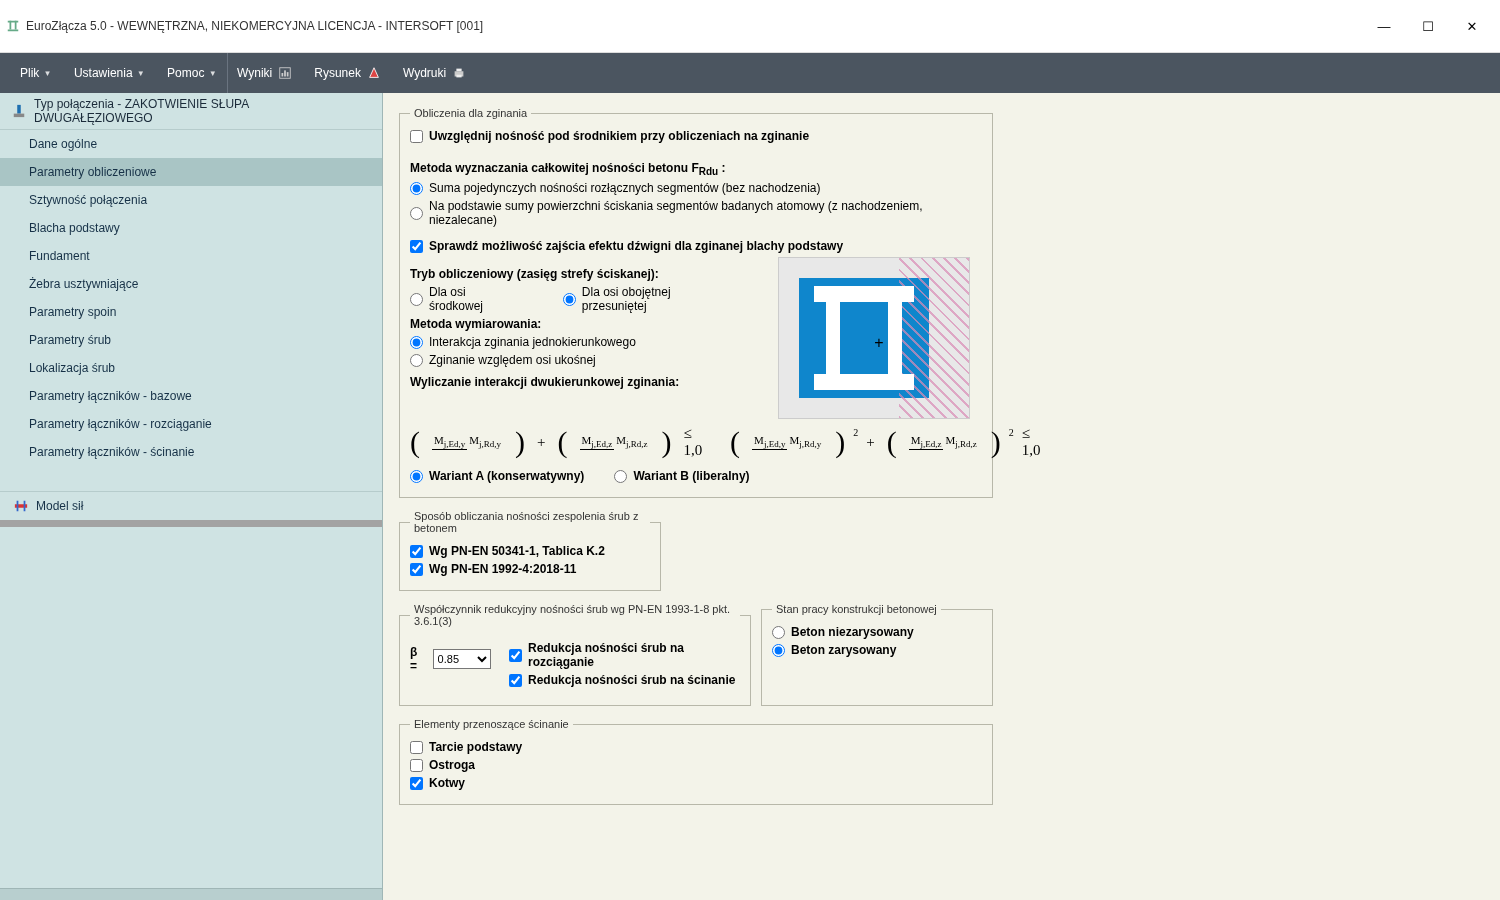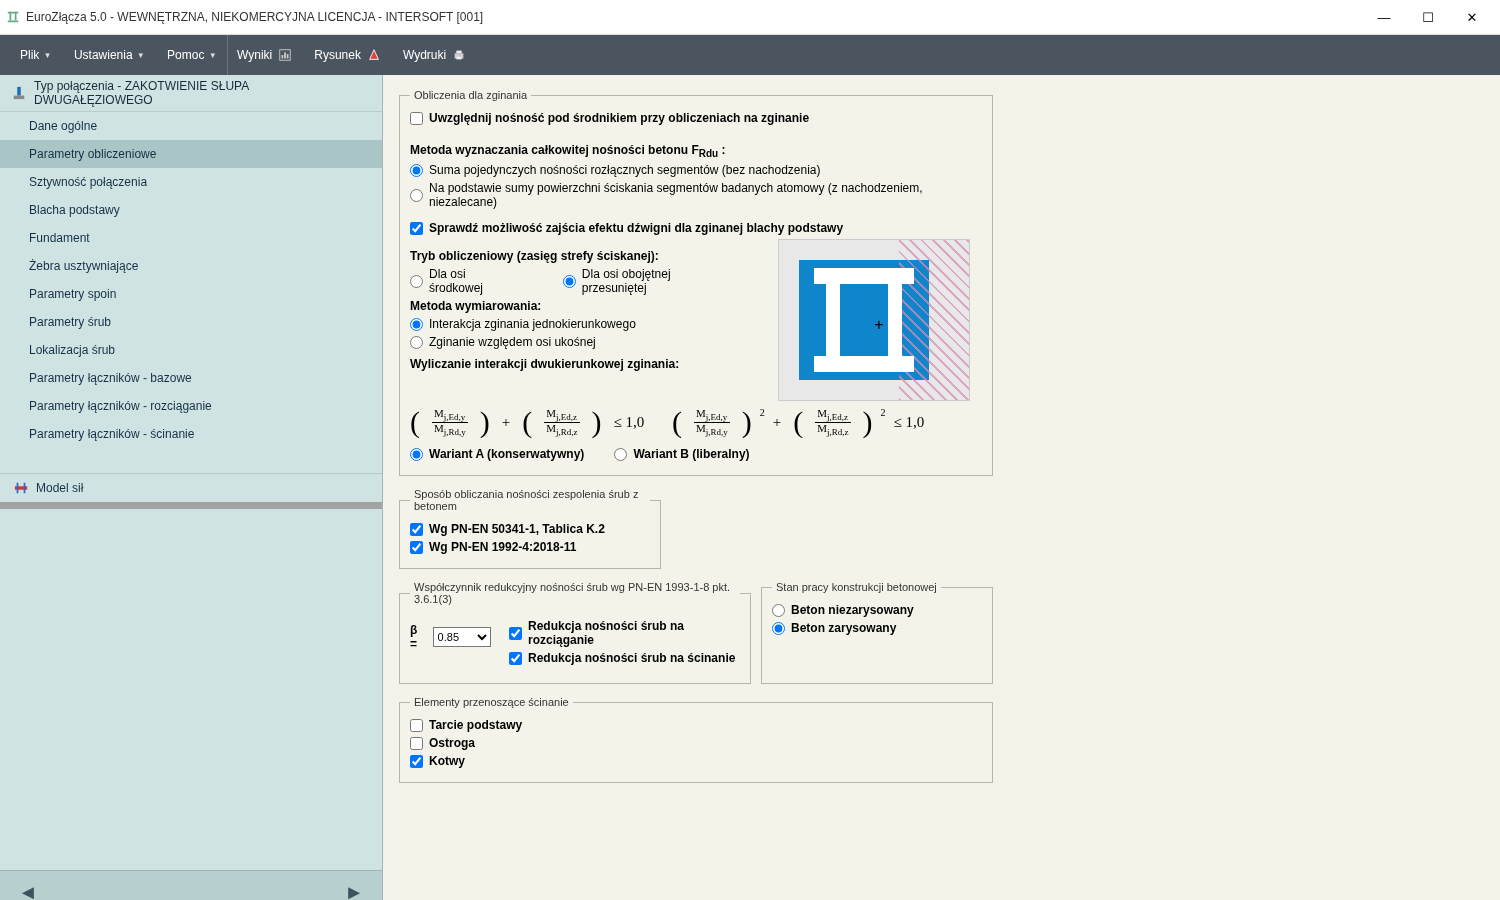--- a/index.html
+++ b/index.html
@@ -1,16 +1,16 @@
 <!DOCTYPE html>
 <html><head>
 <meta charset="utf-8">
 <style>
 html,body{margin:0;padding:0;font-family:"Segoe UI",Tahoma,sans-serif;font-size:12px;color:#000;background:#fff;width:1500px;height:900px;overflow:hidden}
-.titlebar{height:28px;background:#fff;border-bottom:1px solid #ddd;display:flex;align-items:center;padding:3px 6px;justify-content:space-between}
+.titlebar{height:28px;background:#fff;border-bottom:1px solid #ddd;display:flex;align-items:center;padding:12px 6px;justify-content:space-between}
 .titlebar .left{display:flex;align-items:center;gap:6px}
 .titlebar .title{font-size:12px;color:#333}
 .winbtns{display:flex}
 .winbtn{width:44px;height:28px;display:flex;align-items:center;justify-content:center;font-size:13px;color:#000}
 .menubar{height:40px;background:#4b5560;display:flex;align-items:stretch;color:#fff}
 .menubar .left{display:flex;align-items:center;gap:0;padding-left:8px}
 .menuitem{display:flex;align-items:center;gap:6px;padding:0 12px;height:100%;cursor:default}
 .menuitem .caret{font-size:9px;opacity:.8}
 .toolbar{display:flex;align-items:center;gap:6px;padding-left:1px;border-left:1px solid #6a7480;margin-left:0}
 .toolitem{display:flex;align-items:center;gap:6px;padding:0 8px;height:100%}
@@ -23,21 +23,21 @@
 .side-section{height:28px;display:flex;align-items:center;gap:8px;padding-left:14px;border-top:1px solid #b6cccc;border-bottom:7px solid #a3a3a3;background:#cfe3e3;color:#163147}
 .side-footer{height:42px;background:#b8cfcf;display:flex;align-items:center;justify-content:space-between;padding:0 18px;border-top:1px solid #9fb6b6}
 .arrow{font-size:20px;color:#3a5560}
 .main{flex:1;background:#f3f3e9;overflow:auto;padding:8px}
 fieldset{border:1px solid #b7b7a9;margin:6px 8px;padding:6px 10px 10px;font-size:12px}
 legend{padding:0 4px;color:#333;font-size:11px}
 .row{display:flex;align-items:center;gap:8px;margin:4px 0}
 .bold{font-weight:bold}
 .radio,.check{display:flex;align-items:center;gap:6px}
 .formula{font-family:"Cambria Math",serif;font-size:15px;display:flex;align-items:center;gap:12px;margin:6px 0 10px}
-.frac{display:inline-flex;flex-direction:column;line-height:1;font-size:11px}
+.frac{display:inline-flex;align-items:center;line-height:1;font-size:11px}
 .frac .num{border-bottom:1px solid #000;padding:0 2px}
 .frac .den{padding:0 2px}
 .paren{font-size:30px;line-height:1;position:relative;top:0}
 .sup{font-size:10px;vertical-align:super;position:relative;top:-10px;left:-4px}
 .sub{font-size:9px;vertical-align:sub}
 .diagram{width:190px;height:160px;background:#e8e8e8;border:1px solid #ccc;position:relative;margin-left:auto}
 .diagram .blue{position:absolute;left:20px;top:20px;width:130px;height:120px;background:#0f86cc}
 .diagram .ibeam{position:absolute;left:35px;top:28px;width:100px;height:104px}
 .diagram .ibeam::before,.diagram .ibeam::after{content:"";position:absolute;left:0;right:0;height:16px;background:#fff}
 .diagram .ibeam::before{top:0}.diagram .ibeam::after{bottom:0}

